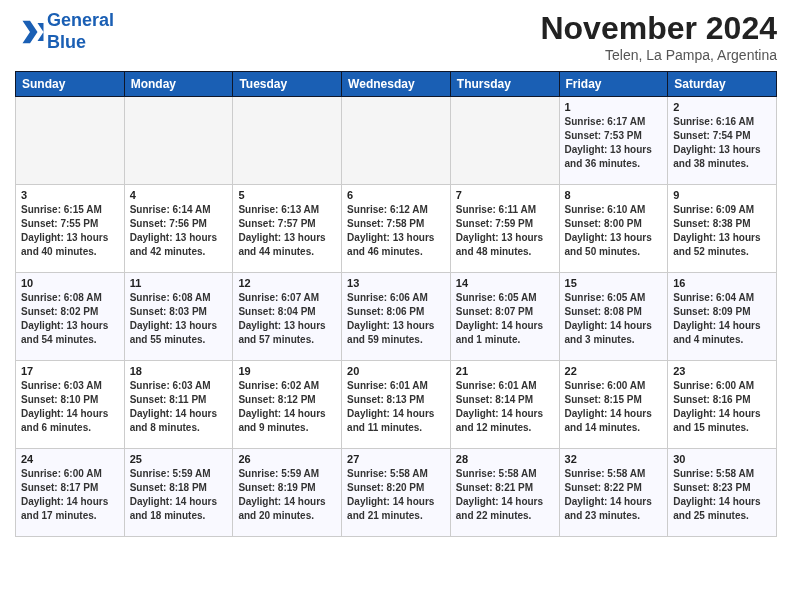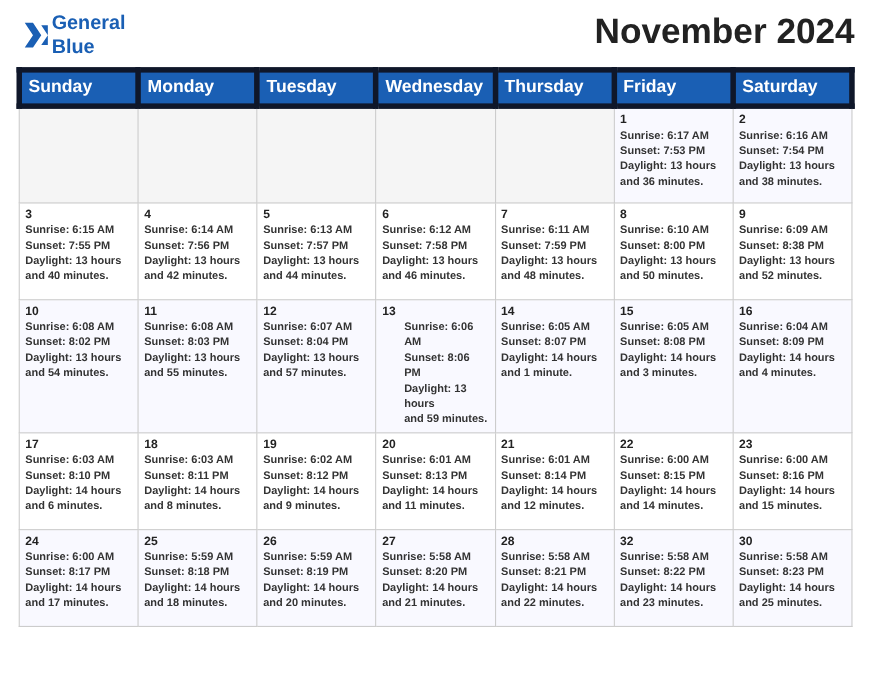--- a/index.html
+++ b/index.html
@@ -58,23 +58,23 @@
       flex: 1;
       border-collapse: collapse;
       width: 100%;
       table-layout: fixed;
     }
     .calendar th {
       background: #1a5fb4;
       color: #fff;
       text-align: left;
       padding: 5px 6px;
-      font-size: 16px;
-      font-weight: bold;
-      border: 5px solid #0f172a;
+      font-size: 12px;
+      font-weight: bold;
+      border: 1px solid #0f172a;
     }
     .calendar td {
       vertical-align: top;
       border: 1px solid #ccc;
       padding: 4px 5px;
       font-size: 9.5px;
       color: #222;
       background: #fff;
       height: 88px;
     }
@@ -110,20 +110,21 @@
         <polygon points="30,8 38,20 30,32 38,32 38,8" fill="#1a5fb4"></polygon>
         <polygon points="20,5 30,20 20,35 10,35 20,20 10,5" fill="#1a5fb4"></polygon>
       </svg>
       <div class="logo-text">
         <div><span>General</span></div>
         <div><span>Blue</span></div>
       </div>
     </div>
     <div class="title-block">
       <div class="month-title">November 2024</div>
+      <div class="location">Telen, La Pampa, Argentina</div>
     </div>
   </div>
 
   <table class="calendar">
     <thead>
       <tr>
         <th>Sunday</th>
         <th>Monday</th>
         <th>Tuesday</th>
         <th>Wednesday</th>
@@ -222,21 +223,21 @@
           </td>
           <td>
             <span class="day-num">12</span>
             <div class="day-info" style="white-space: pre-line;">Sunrise: 6:07 AM
 Sunset: 8:04 PM
 Daylight: 13 hours
 and 57 minutes.</div>
           </td>
           <td>
             <span class="day-num">13</span>
-            <div class="day-info" style="white-space: pre-line; margin-left: 20px;">Sunrise: 6:06 AM
+            <div class="day-info" style="white-space: pre-line;">Sunrise: 6:06 AM
 Sunset: 8:06 PM
 Daylight: 13 hours
 and 59 minutes.</div>
           </td>
           <td>
             <span class="day-num">14</span>
             <div class="day-info" style="white-space: pre-line;">Sunrise: 6:05 AM
 Sunset: 8:07 PM
 Daylight: 14 hours
 and 1 minute.</div>

